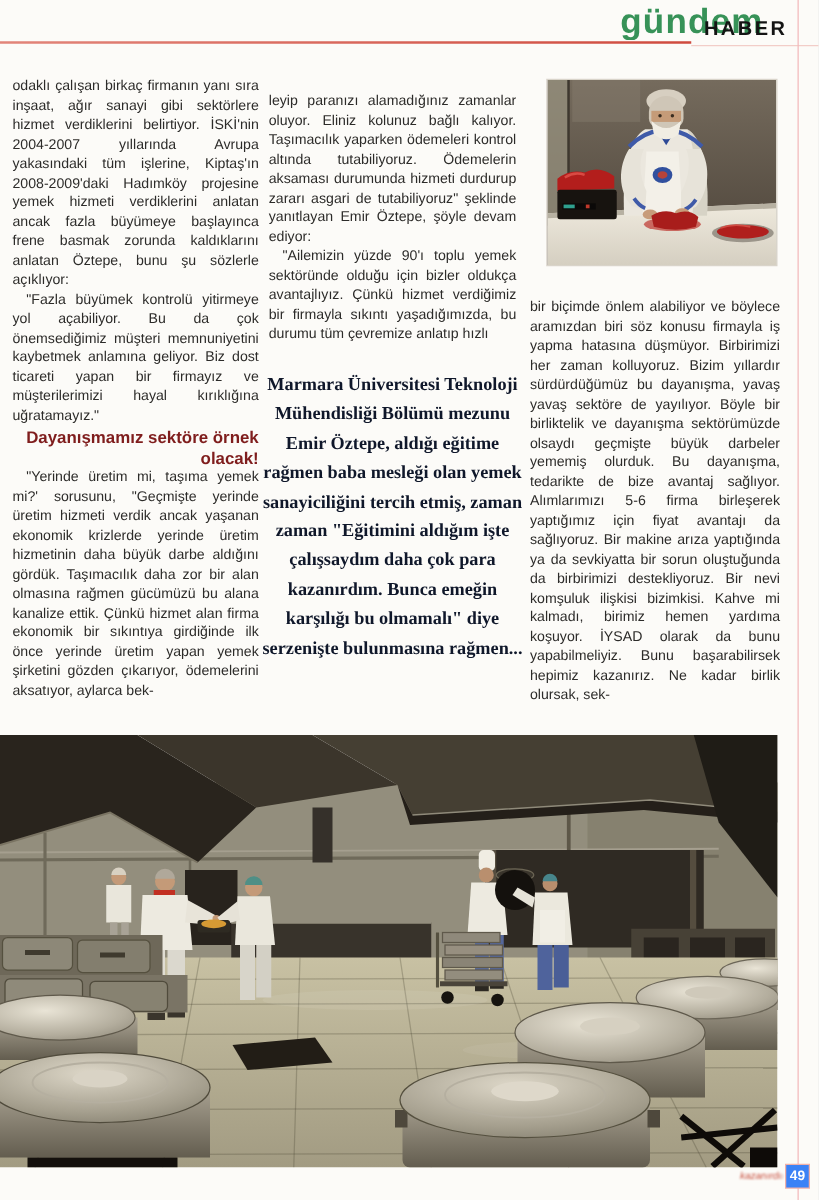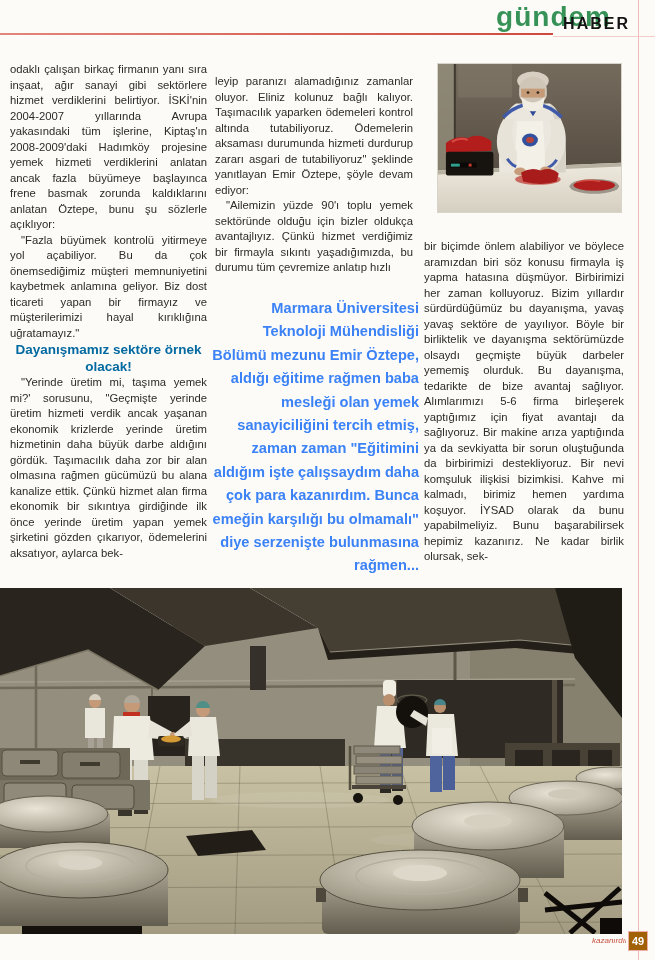--- a/index.html
+++ b/index.html
@@ -22,43 +22,43 @@
   .rule-faint{position:absolute;top:36px;left:553px;width:102px;height:1px;background:#f2cdc8;}
   .margin-line{position:absolute;top:0;left:638px;width:1px;height:960px;background:#f2b9bb;}
   
   .col{position:absolute;font-size:11.3px;line-height:15.5px;text-align:justify;}
   .col p{margin:0;}
   .col p.ind{text-indent:11px;}
   #col1{left:10px;top:62px;width:197px;}
   #col2{left:215px;top:74px;width:198px;}
   #col3{left:424px;top:239px;width:200px;}
   .red-head{
-    color:#0369a1;font-weight:bold;font-size:13.5px;line-height:17px;
-    margin:11px 0 8px 0;text-align:center;
+    color:#7f1d1d;font-weight:bold;font-size:13.5px;line-height:17px;
+    margin:11px 0 8px 0;text-align:right;
   }
   .pullquote{
     position:absolute;left:209px;top:297px;width:210px;
-    font-weight:bold;font-size:14.6px;line-height:23.4px;text-align:right;color:#3b82f6;
+    font-weight:bold;font-size:14.6px;line-height:23.4px;text-align:center;color:#0f172a;font-family:Liberation Serif, serif;
   }
   
   .photo-top{
     position:absolute;left:437px;top:63px;width:185px;height:150px;
     border:1px solid #d9d4ca;box-sizing:border-box;
   }
   .photo-bottom{position:absolute;left:0;top:588px;width:622px;height:346px;}
   .photo-top svg,.photo-bottom svg{display:block;width:100%;height:100%;}
   
   .footer-brand{
     position:absolute;left:592px;top:936px;width:34px;
     font-size:8px;font-style:italic;color:#c8503f;filter:blur(.7px);
     white-space:nowrap;overflow:hidden;
   }
   .page-badge{
     position:absolute;left:629px;top:932px;width:18px;height:18px;
-    background:#a16207;color:#fff;font-size:11px;font-weight:bold;
+    background:#3b82f6;color:#fff;font-size:11px;font-weight:bold;
     display:flex;align-items:center;justify-content:center;
     box-shadow:0 0 0 1px #f0b0a8;
   }
 </style>
 </head>
 <body>
 
 <div class="page">
 
   <div class="brand">gündem</div>

